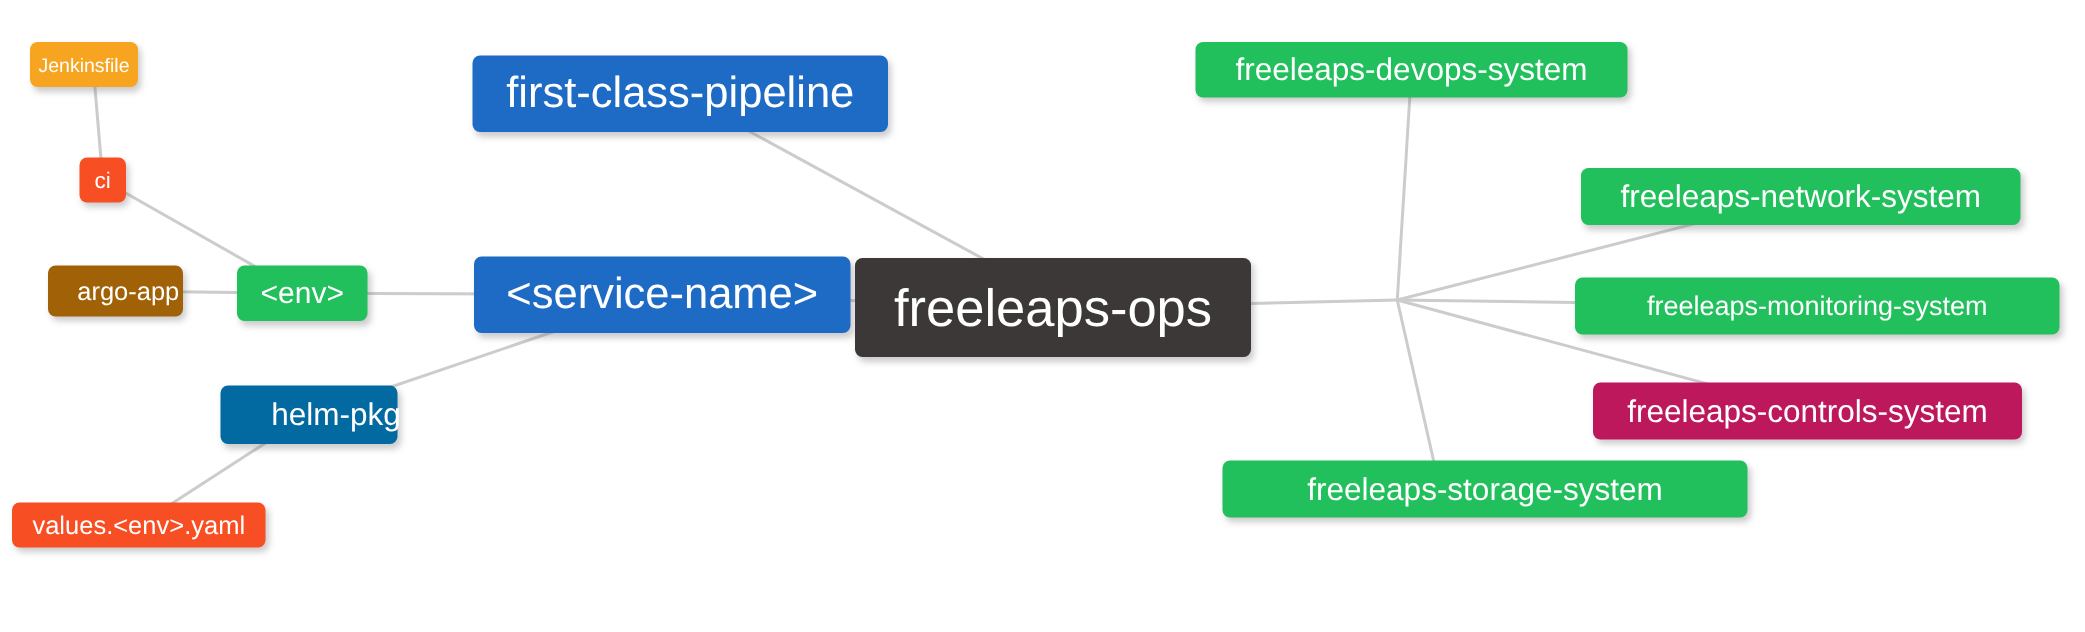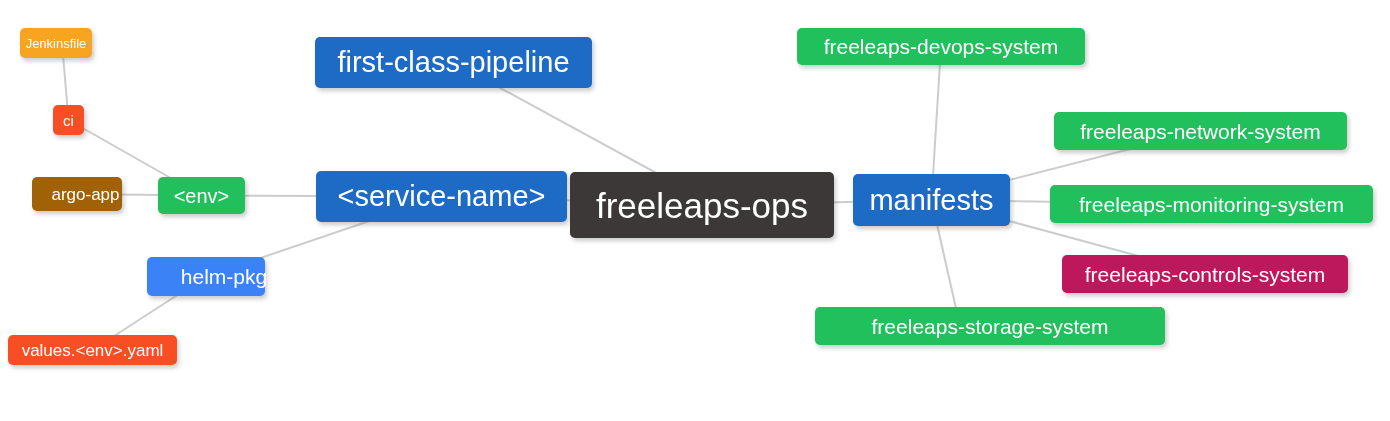--- a/index.html
+++ b/index.html
@@ -55,24 +55,23 @@
       <line x1="931.5" y1="200" x2="1200.5" y2="131" stroke="#cccccc" stroke-width="2"></line>
       <line x1="931.5" y1="200" x2="1211.5" y2="204" stroke="#cccccc" stroke-width="2"></line>
       <line x1="931.5" y1="200" x2="1205" y2="274" stroke="#cccccc" stroke-width="2"></line>
       <line x1="931.5" y1="200" x2="960" y2="326" stroke="#cccccc" stroke-width="2"></line>
     </svg>
 
 <div class="node" style="left: 20px; top: 28px; width: 72px; height: 30px; font-size: 13px; background: rgb(247, 165, 33); color: rgb(255, 255, 255);">Jenkinsfile</div>
     <div class="node" style="left: 53px; top: 105px; width: 31px; height: 30px; font-size: 15px; background: rgb(248, 78, 35); color: rgb(255, 255, 255);">ci</div>
     <div class="node" style="left: 32px; top: 177px; width: 90px; height: 34px; font-size: 17px; background: #a16207; color: rgb(255, 255, 255); padding-left: 17px;">argo-app</div>
     <div class="node" style="left: 158px; top: 177px; width: 87px; height: 37px; font-size: 20px; background: rgb(33, 192, 92); color: rgb(255, 255, 255);">&lt;env&gt;</div>
-    <div class="node" style="left: 147px; top: 257px; width: 118px; height: 39px; font-size: 21px; background: #3b82f6; color: rgb(255, 255, 255); padding-left: 36px;">helm-pkg</div>
+    <div class="node" style="left: 147px; top: 257px; width: 118px; height: 39px; font-size: 21px; background: #0369a1; color: rgb(255, 255, 255); padding-left: 36px;">helm-pkg</div>
     <div class="node" style="left: 8px; top: 335px; width: 169px; height: 30px; font-size: 17px; background: rgb(248, 78, 35); color: rgb(255, 255, 255);">values.&lt;env&gt;.yaml</div>
     <div class="node" style="left: 315px; top: 37px; width: 277px; height: 51px; font-size: 29px; background: rgb(30, 107, 197); color: rgb(255, 255, 255);">first-class-pipeline</div>
     <div class="node" style="left: 316px; top: 171px; width: 251px; height: 51px; font-size: 29px; background: rgb(30, 107, 197); color: rgb(255, 255, 255);">&lt;service-name&gt;</div>
     <div class="node" style="left: 570px; top: 172px; width: 264px; height: 66px; font-size: 35px; background: rgb(59, 56, 55); color: rgb(255, 255, 255);">freeleaps-ops</div>
-    <div class="node" style="left: 853px; top: 174px; width: 157px; height: 52px; font-size: 29px; background: rgb(30, 107, 197); color: rgb(255, 255, 255);">manifests</div>
     <div class="node" style="left: 797px; top: 28px; width: 288px; height: 37px; font-size: 21px; background: rgb(33, 192, 92); color: rgb(255, 255, 255);">freeleaps-devops-system</div>
     <div class="node" style="left: 1054px; top: 112px; width: 293px; height: 38px; font-size: 21px; background: rgb(33, 192, 92); color: rgb(255, 255, 255);">freeleaps-network-system</div>
-    <div class="node" style="left: 1050px; top: 185px; width: 323px; height: 38px; font-size: 21px; background: rgb(33, 192, 92); color: rgb(255, 255, 255);">freeleaps-monitoring-system</div>
+    <div class="node" style="left: 1050px; top: 185px; width: 323px; height: 38px; font-size: 18px; background: rgb(33, 192, 92); color: rgb(255, 255, 255);">freeleaps-monitoring-system</div>
     <div class="node" style="left: 1062px; top: 255px; width: 286px; height: 38px; font-size: 21px; background: #be185d; color: rgb(255, 255, 255);">freeleaps-controls-system</div>
     <div class="node" style="left: 815px; top: 307px; width: 350px; height: 38px; font-size: 21px; background: rgb(33, 192, 92); color: rgb(255, 255, 255);">freeleaps-storage-system</div>
   </div>
 
 </body></html>

